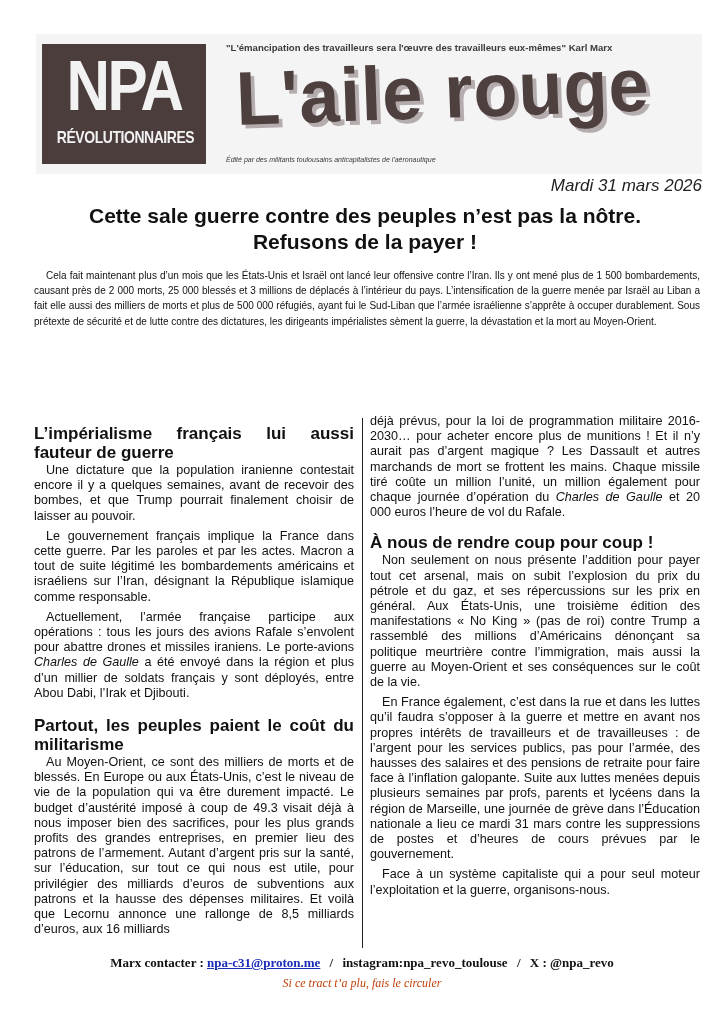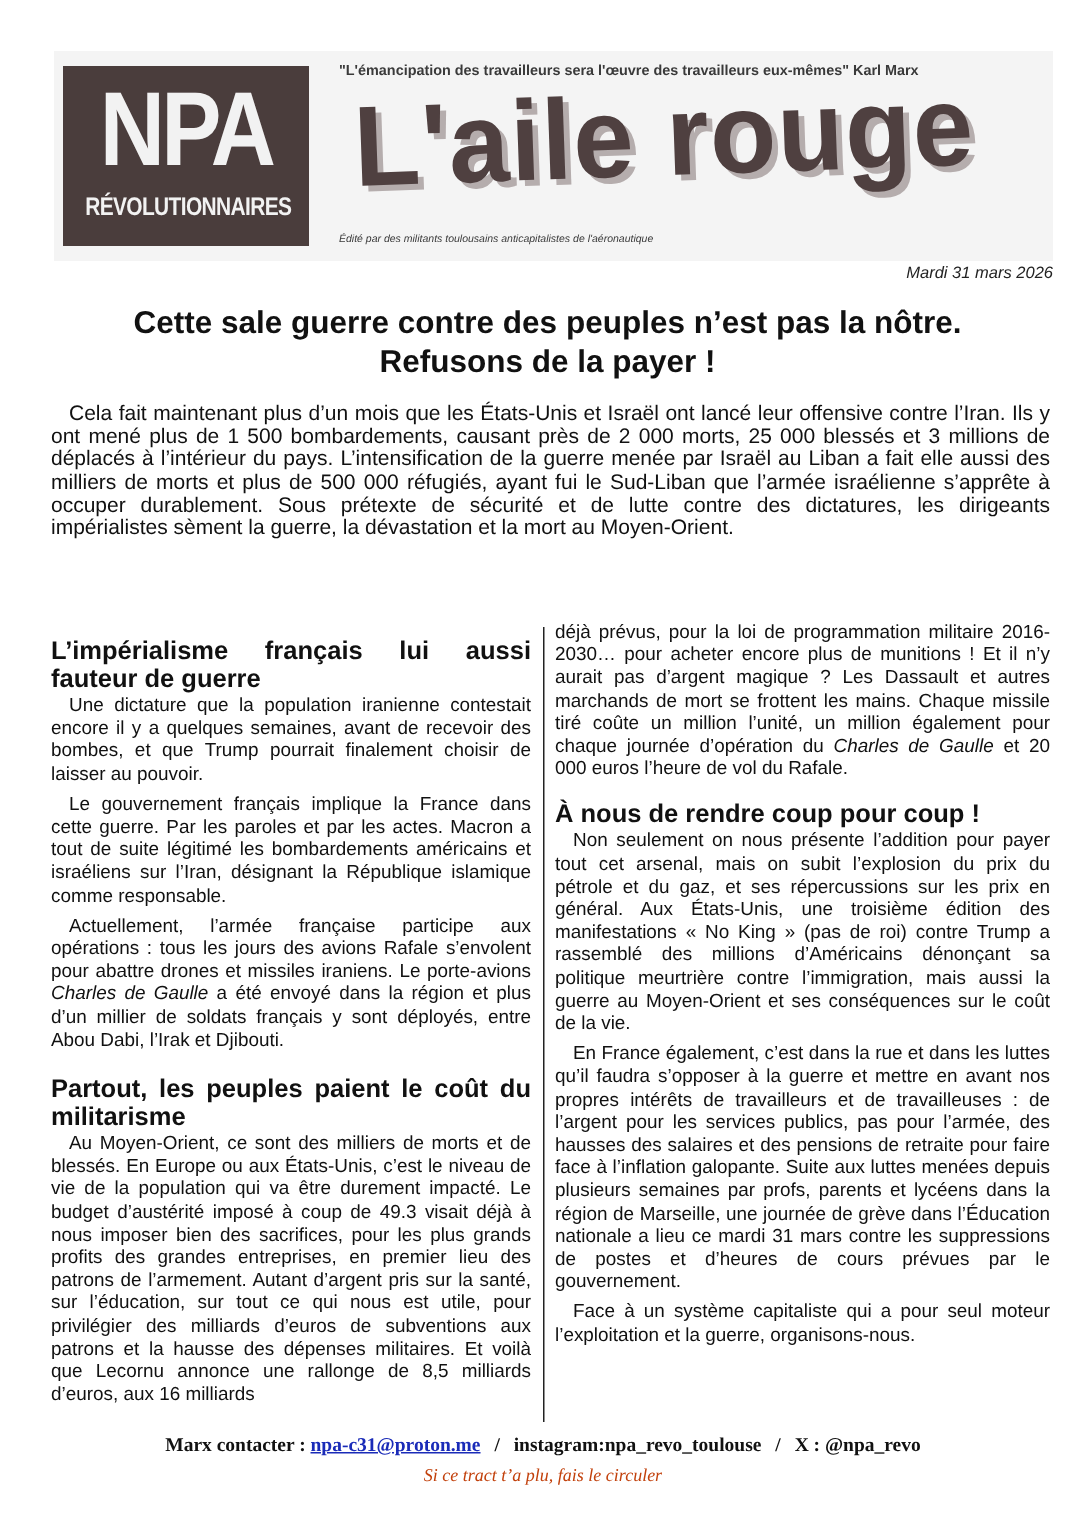--- a/index.html
+++ b/index.html
@@ -94,21 +94,21 @@
       color: #3a3a3a;
       white-space: nowrap;
     }
     
     .date {
       position: absolute;
       right: 22px;
       top: 176px;
       font-family: "Liberation Sans", sans-serif;
       font-style: italic;
-      font-size: 11px;
+      font-size: 17px;
       color: #222;
     }
     .headline {
       position: absolute;
       left: 30px;
       right: 24px;
       top: 203px;
       text-align: center;
       font-family: "Liberation Sans", sans-serif;
       font-weight: bold;
@@ -116,21 +116,21 @@
       line-height: 26px;
       color: #111;
     }
     .headline span { display: block; }
     
     .intro {
       position: absolute;
       left: 34px;
       right: 24px;
       top: 268px;
-      font-size: 14px;
+      font-size: 10px;
       line-height: 15.2px;
       text-align: justify;
     }
     .intro p {
       margin: 0 0 5px 0;
       text-indent: 12px;
       transform-origin: left top;
     }
     
     .col {

